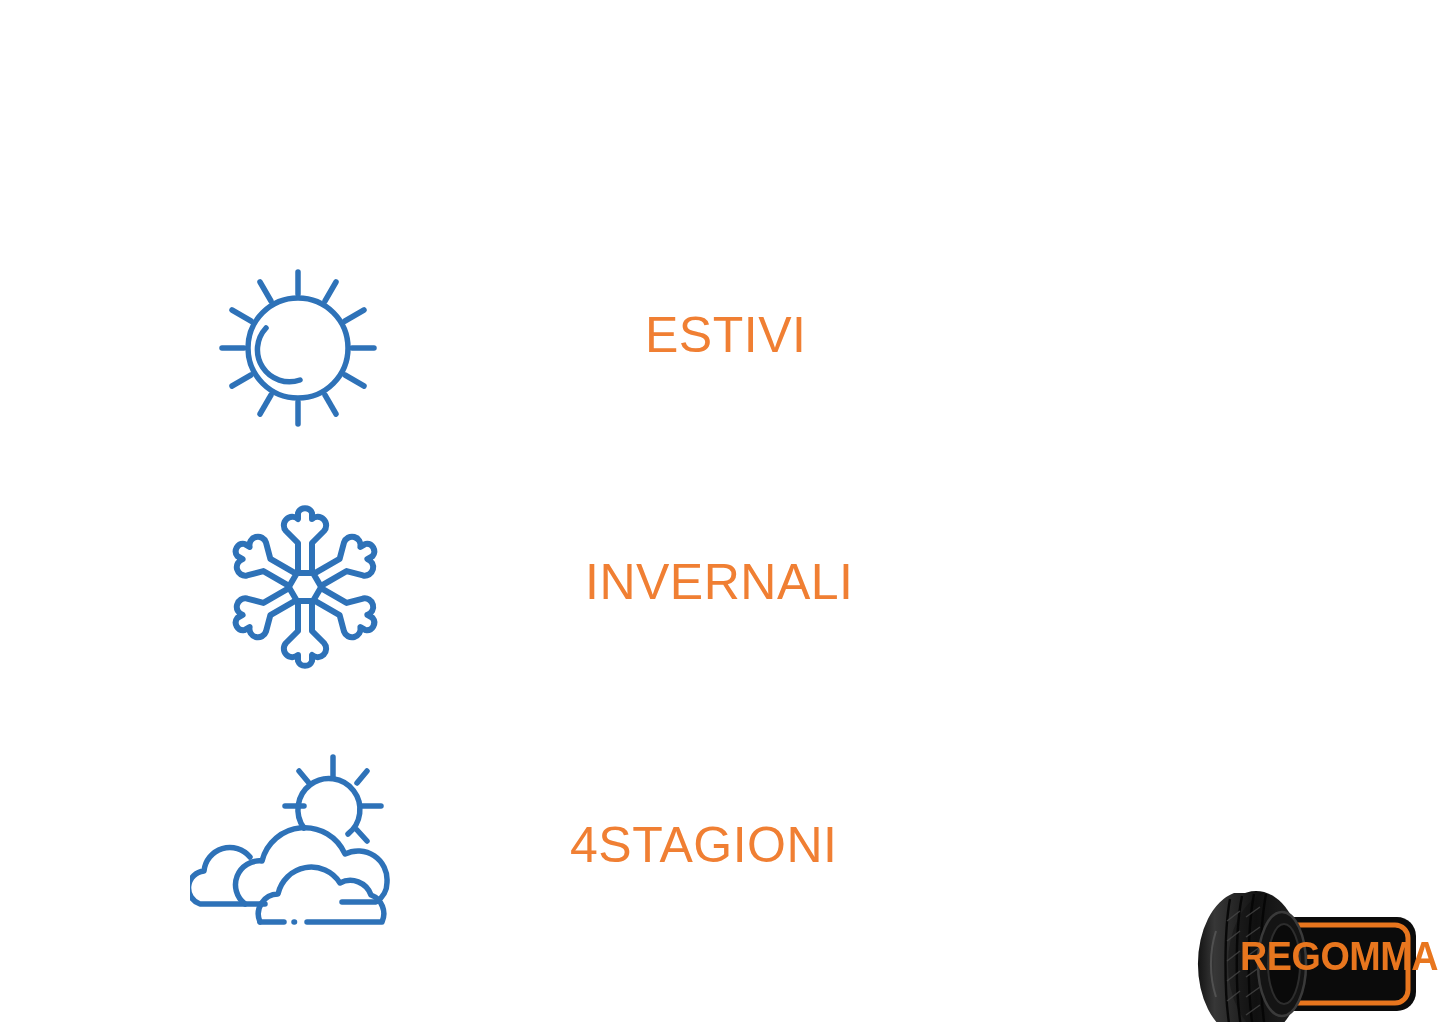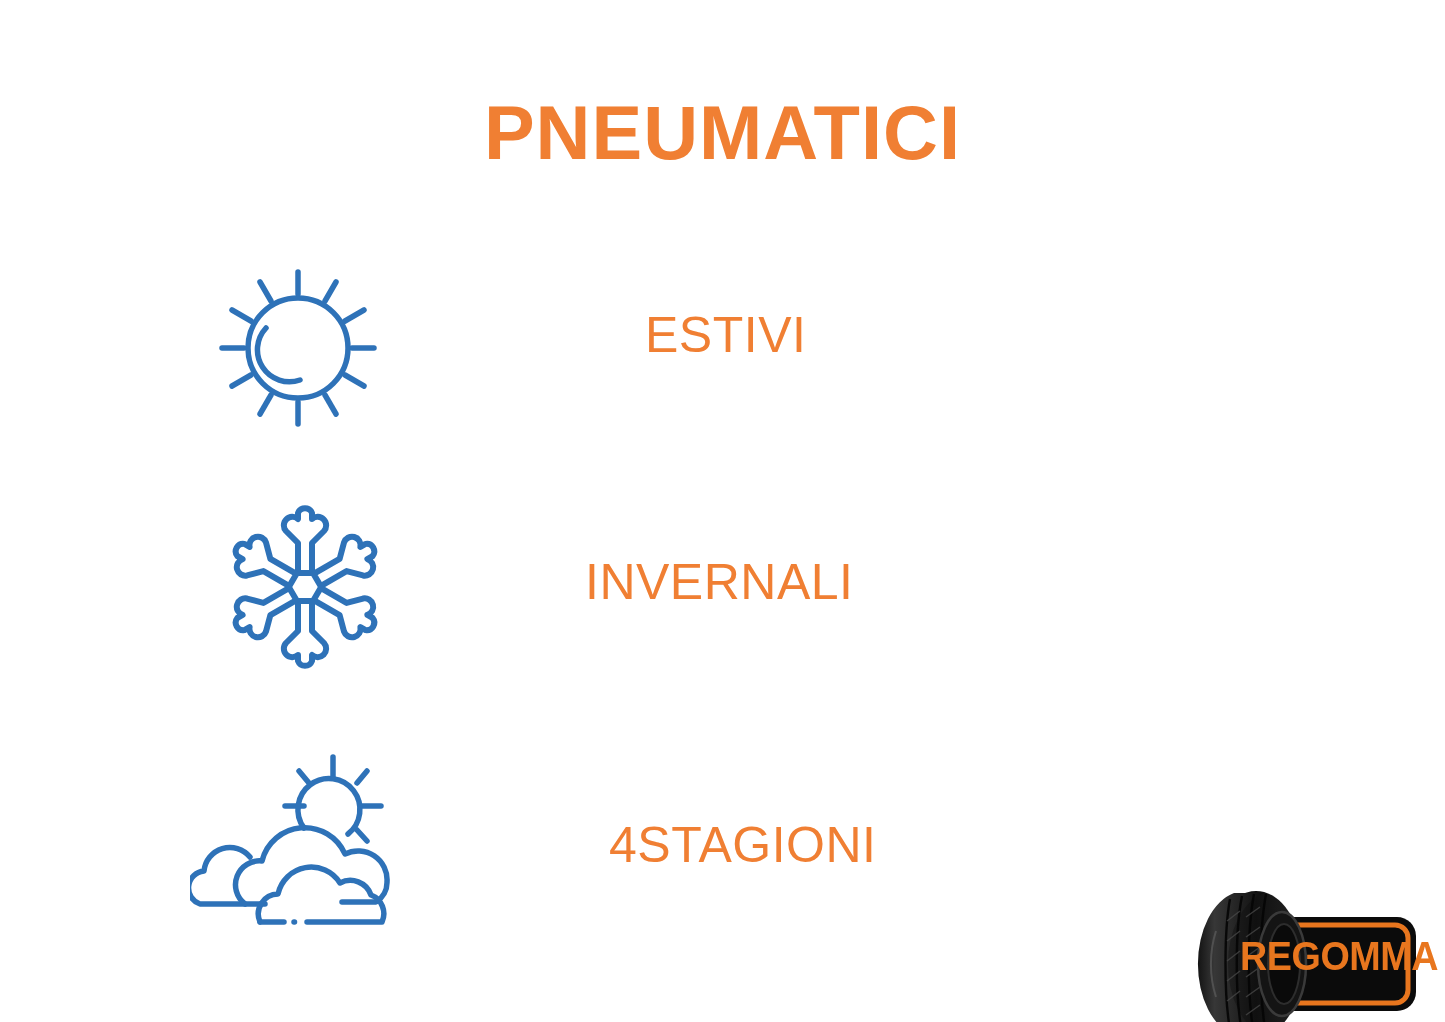--- a/index.html
+++ b/index.html
@@ -66,21 +66,21 @@
     color: #F07F33;
     font-family: "Liberation Sans", sans-serif;
     font-weight: 400;
     font-size: 50px;
     letter-spacing: 0.5px;
     line-height: 1;
     white-space: nowrap;
   }
   .label-estivi    { left: 645px; top: 60px; }
   .label-invernali { left: 585px; top: 62px; }
-  .label-4stagioni { left: 570px; top: 70px; margin-left: 39px; }
+  .label-4stagioni { left: 570px; top: 70px; }
 
   
   .logo {
     position: absolute;
     left: 1194px;
     top: 881px;
     width: 236px;
     height: 163px;
   }
   .logo svg { display: block; }
@@ -102,21 +102,20 @@
     line-height: 1;
     white-space: nowrap;
     pointer-events: none;
   }
 </style>
 </head>
 <body>
 
 <div id="page">
 
-  <div class="page-title">PNEUMATICI</div>
 
   <div class="row row-invernali">
 
     <div class="row-icon">
       <svg width="220" height="195" viewBox="0 0 220 195" fill="none" xmlns="http://www.w3.org/2000/svg">
         <g transform="translate(115,92)">
           <g stroke="#2E72B8" stroke-width="6" stroke-linecap="round" stroke-linejoin="round" fill="#ffffff">
 
             <g id="flake-arm">
               <path d="

